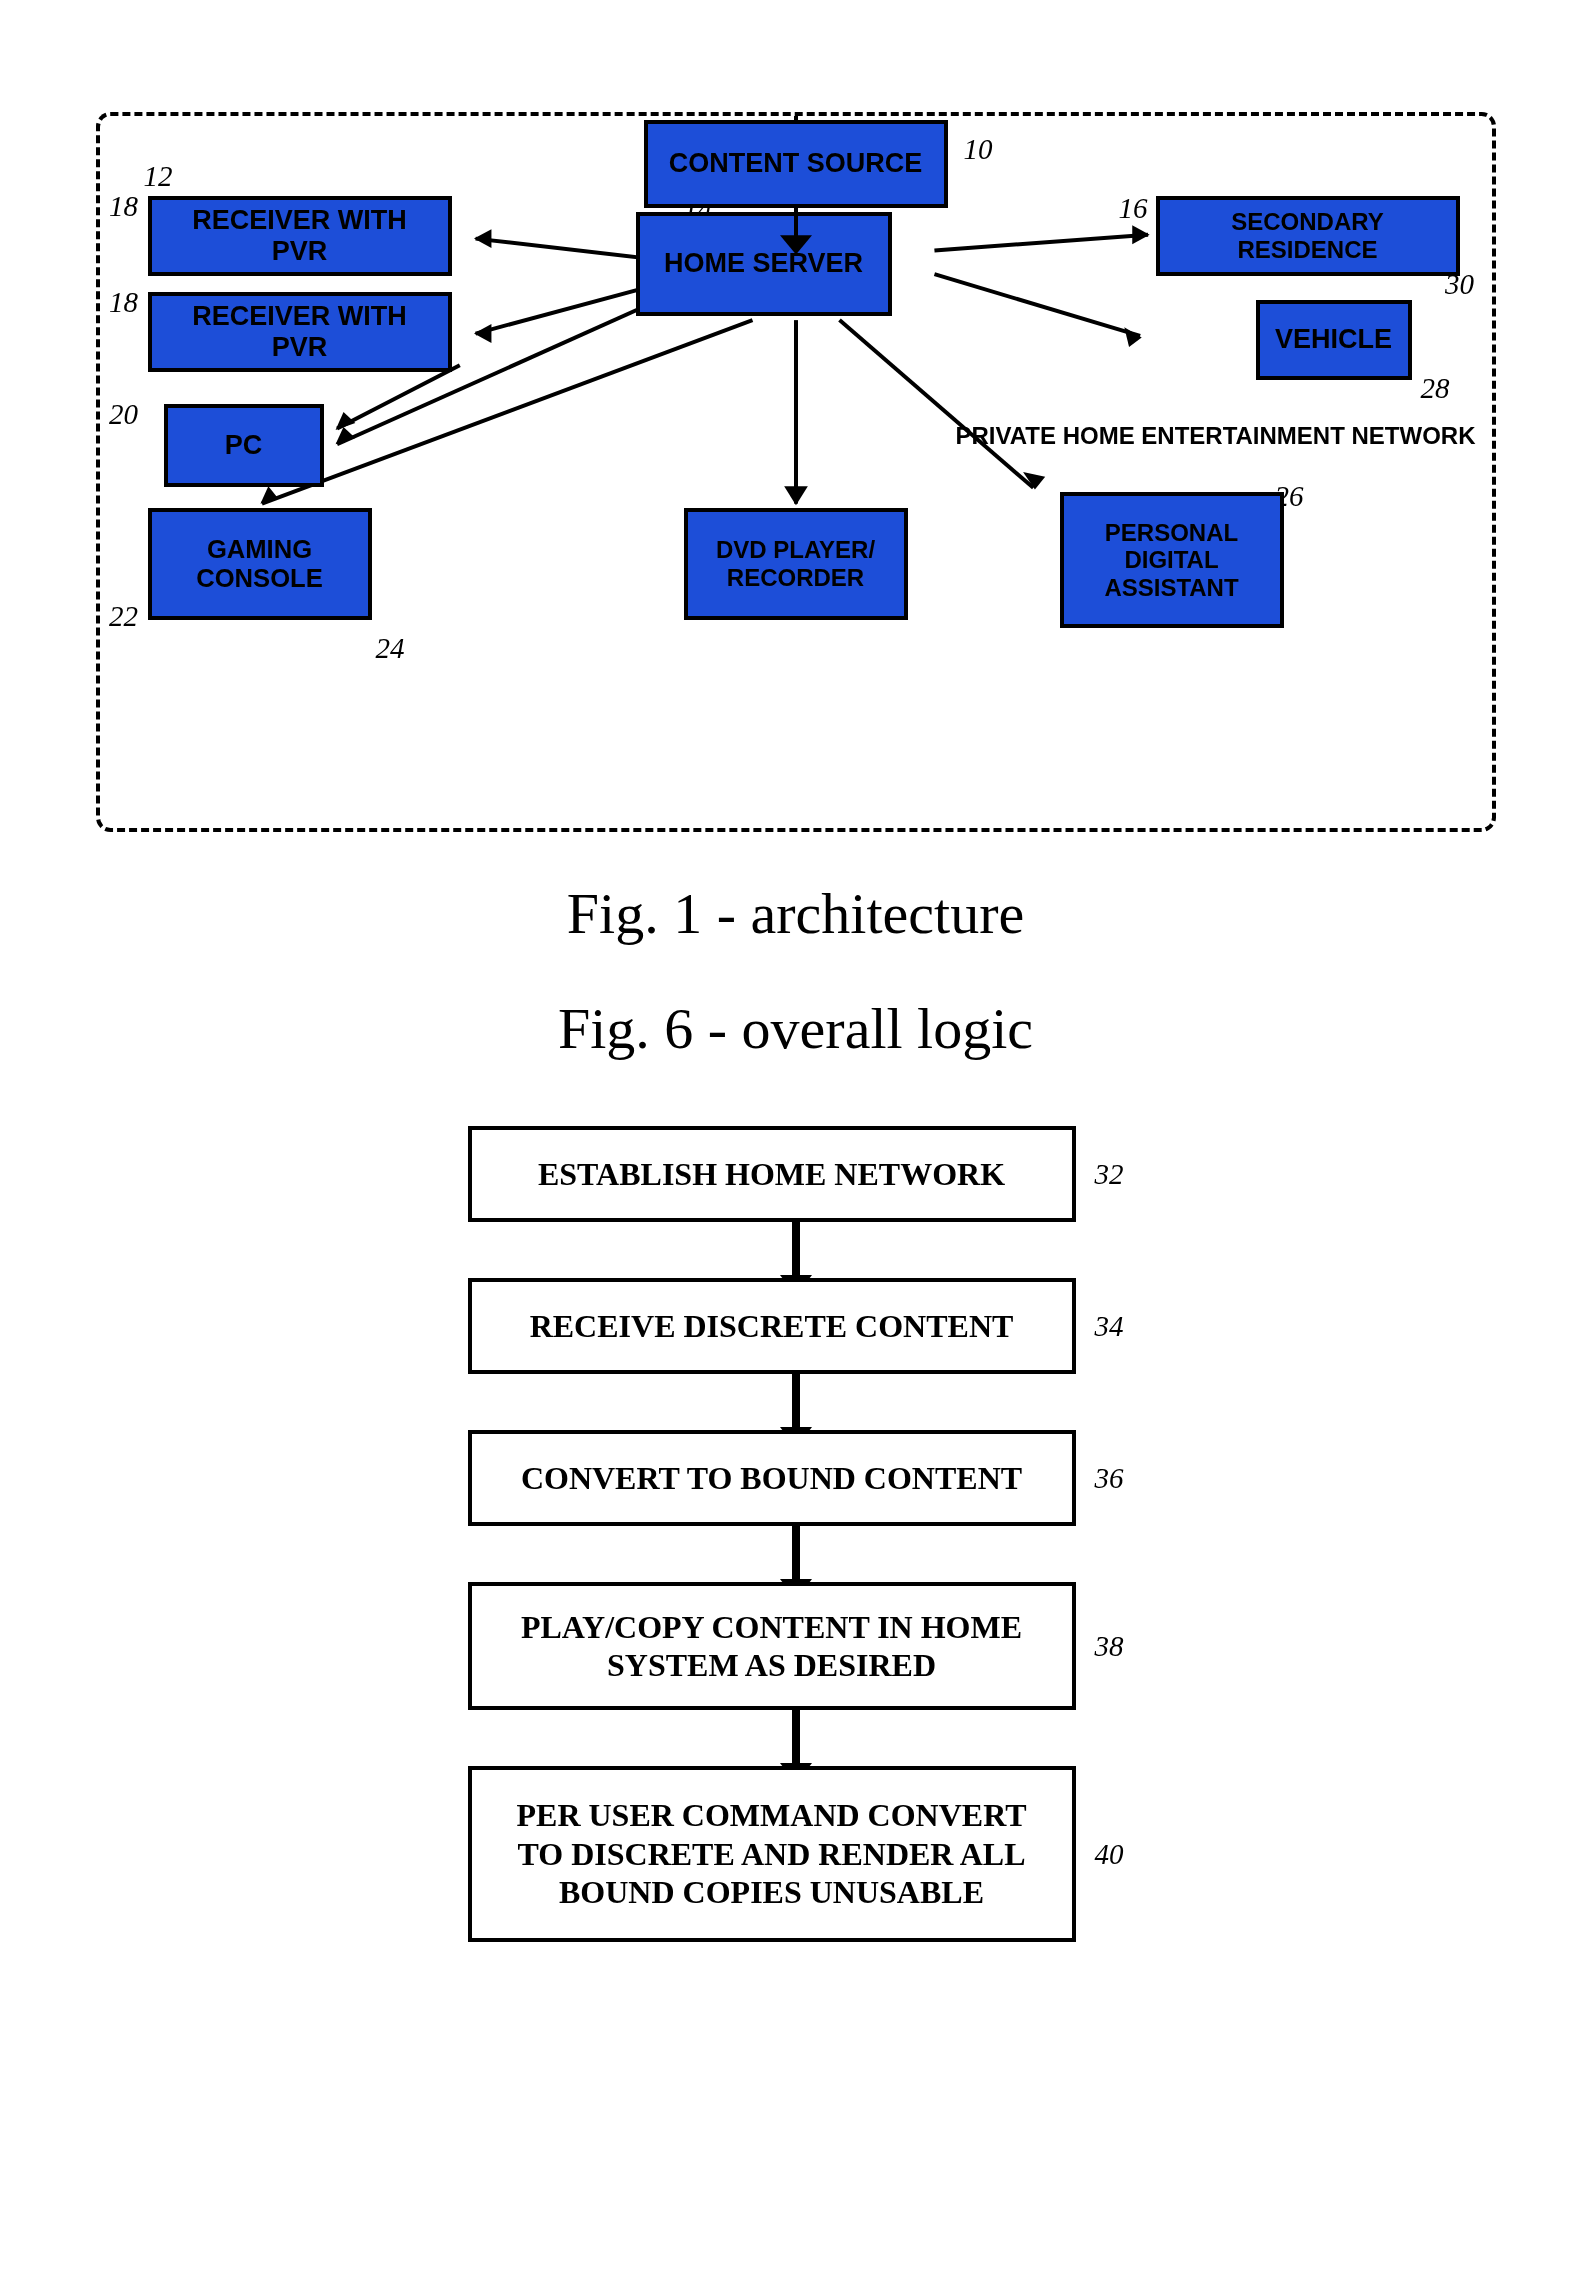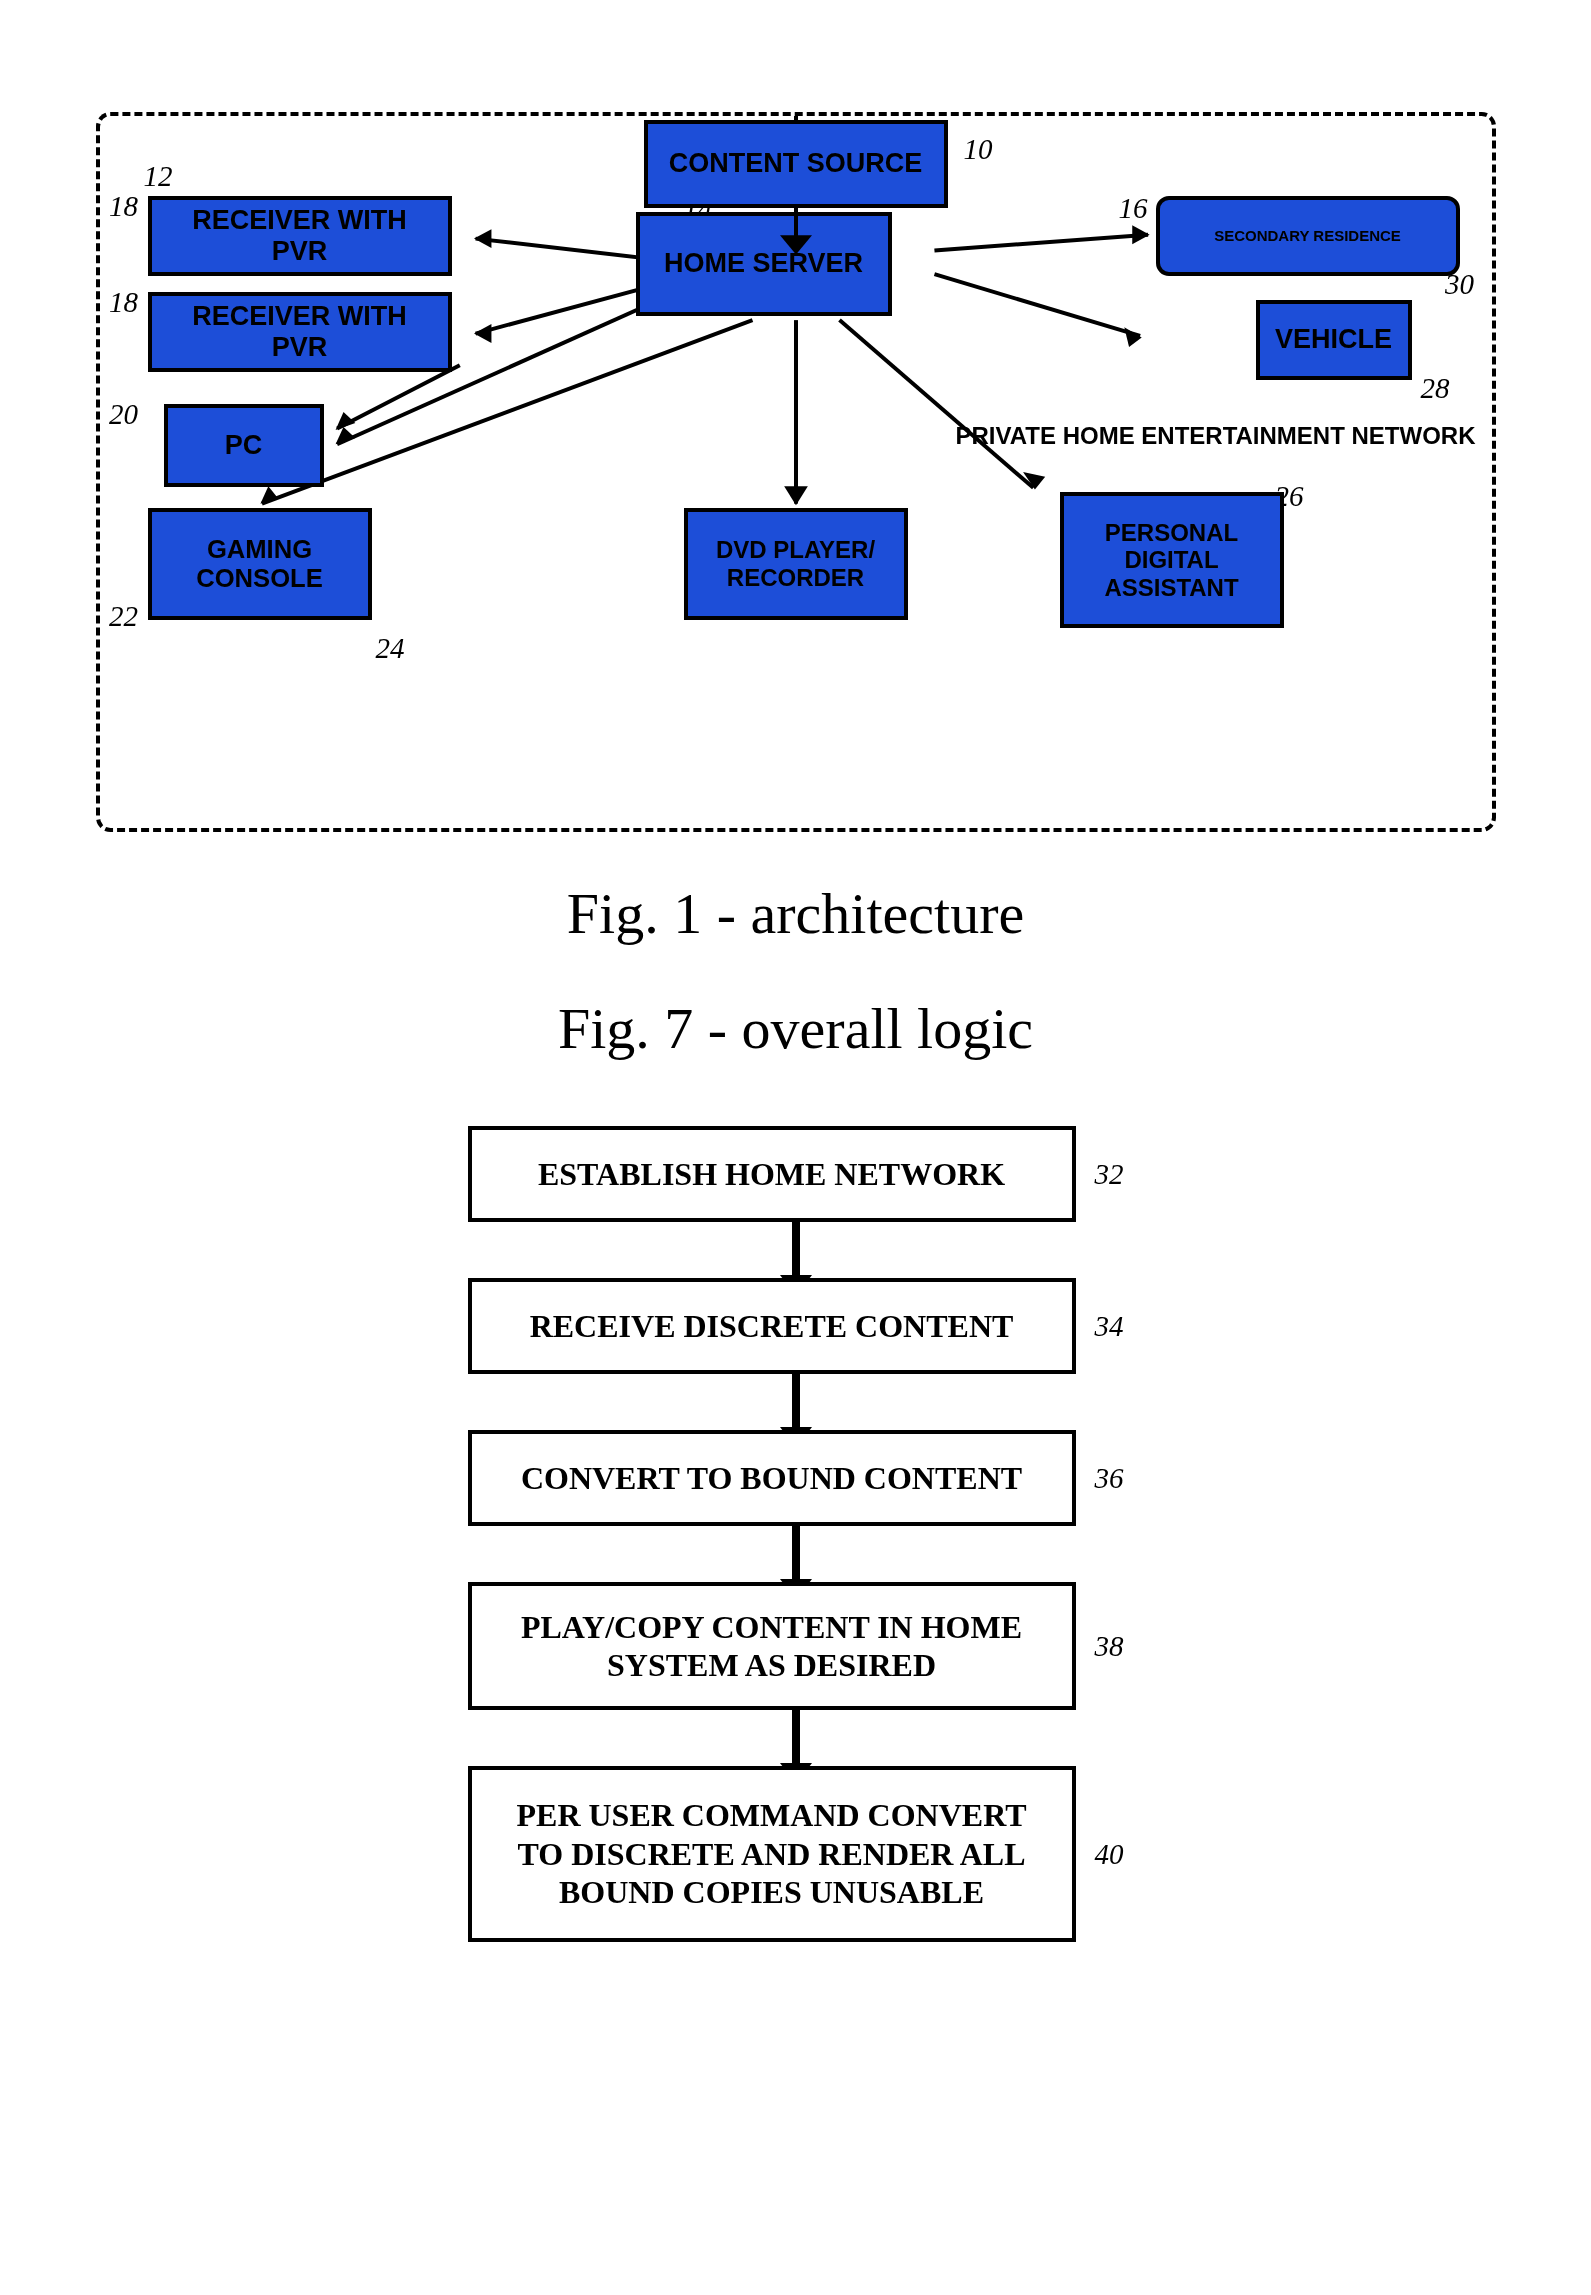--- a/index.html
+++ b/index.html
@@ -296,21 +296,21 @@
     </div>
     <div class="box gaming-console" style="font-size:25.6px;">
       <span>GAMING CONSOLE</span>
     </div>
     <div class="box dvd-player" style="font-size:24px;">
       <span>DVD PLAYER/ RECORDER</span>
     </div>
     <div class="box pda" style="font-size:24px;">
       <span>PERSONAL DIGITAL ASSISTANT</span>
     </div>
-    <div class="box secondary-residence" style="font-size:15px;border-radius:13px;">
+    <div class="box secondary-residence" style="font-size:24px;">
       <span>SECONDARY RESIDENCE</span>
     </div>
     <div class="box vehicle">
       <span>VEHICLE</span>
     </div>
 
     <div class="phen-label">
       <span>PRIVATE HOME ENTERTAINMENT NETWORK</span>
     </div>
 
@@ -324,21 +324,21 @@
 
   <svg style="position:absolute; top:96px; left:0; width:100%; height:64px; pointer-events:none;" viewBox="0 0 1750 80" width="1400" height="64">
     <line x1="875" y1="0" x2="875" y2="54" stroke="black" stroke-width="5"></line>
     <polygon points="875,58 855,34 895,34" fill="black"></polygon>
   </svg>
 
 </div>
 
 <div class="fig-caption">Fig. 1 - architecture</div>
 
-<div class="fig-caption" style="margin-bottom: 64px;">Fig. 7 - overall logic</div>
+<div class="fig-caption" style="margin-bottom: 64px;">Fig. 6 - overall logic</div>
 
 <div class="fig2-container">
 
   <div class="flow-row">
     <div class="flow-box">
       <span>ESTABLISH HOME NETWORK</span>
     </div>
     <span class="flow-num">32</span>
   </div>
 

